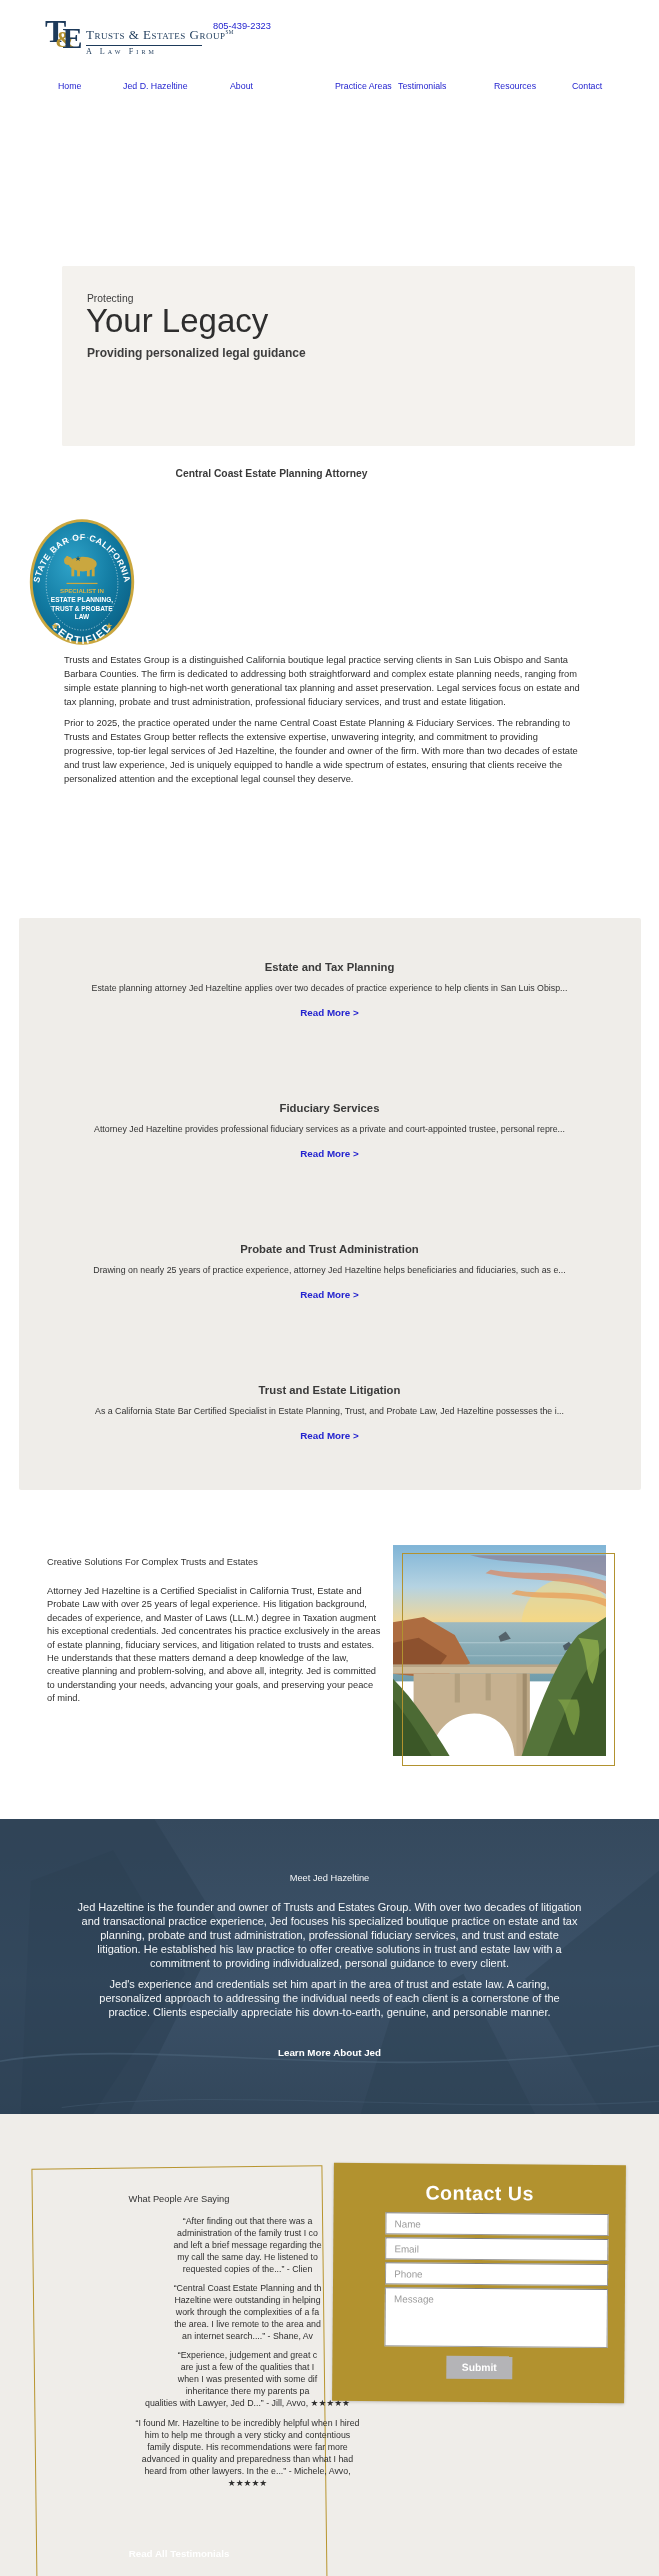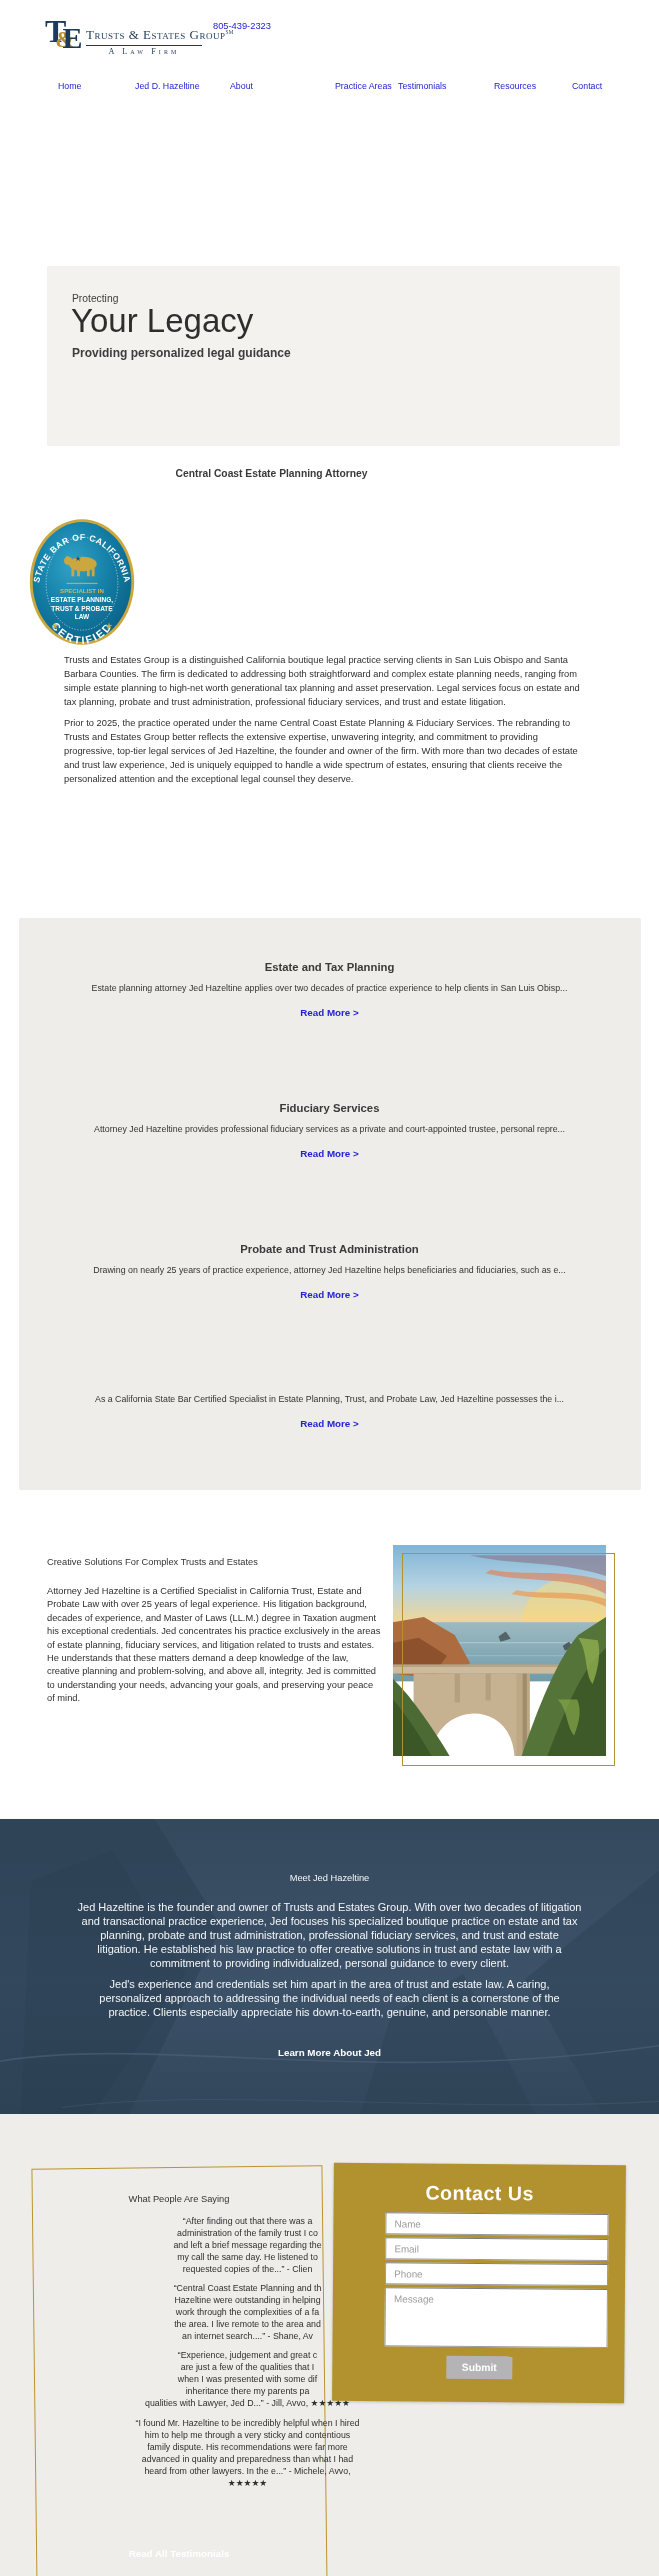--- a/index.html
+++ b/index.html
@@ -8,21 +8,21 @@
   .abs{position:absolute;}
   a,.link{color:#2323cf;text-decoration:none;cursor:pointer;}
   
   .monogram{font-family:"Liberation Serif", serif;color:#1d3a5a;}
   .mono-t{position:absolute;left:0;top:0;font-size:32px;font-weight:700;}
   .mono-e{position:absolute;left:17.5px;top:7.2px;font-size:30px;font-weight:700;}
   .mono-amp{position:absolute;left:10.3px;top:13.4px;font-size:23px;font-weight:700;color:#b2902f;}
   .brand-name{font-family:"Liberation Serif", serif;font-variant:small-caps;color:#1d3a5a;font-size:13px;letter-spacing:0.5px;white-space:nowrap;}
   .brand-sm{font-size:5.2px;vertical-align:super;}
   .brand-rule{height:1px;background:#1d3a5a;margin:1.5px 0 1px 0;}
-  .brand-tag{font-family:"Liberation Serif", serif;font-variant:small-caps;color:#1d3a5a;font-size:8.2px;letter-spacing:3.1px;text-align:center;}
+  .brand-tag{font-family:"Liberation Serif", serif;font-variant:small-caps;color:#1d3a5a;font-size:8.2px;letter-spacing:3.1px;text-align:left;}
   .nav-link{position:absolute;top:0;font-size:8.8px;color:#2323cf;white-space:nowrap;}
   
   .hero{background:#f4f2ee;border-radius:1.5px;}
   .eyebrow{font-size:10.3px;color:#3d3d3d;}
   .hero-title{font-size:33px;color:#2e2e2e;letter-spacing:0;}
   .hero-sub{font-size:12px;font-weight:700;color:#3d3d3d;}
   
   .intro-heading{font-size:10.3px;font-weight:700;color:#3a3a3a;text-align:center;}
   .body-par{font-size:9.3px;line-height:14px;color:#2f2f2f;}
   
@@ -68,30 +68,30 @@
     <div class="abs" style="left:86px;top:27px;width:116px;">
       <div class="brand-name"><span>Trusts &amp; Estates Group</span><span class="brand-sm">SM</span></div>
       <div class="brand-rule"></div>
       <div class="brand-tag">A Law Firm</div>
     </div>
 
     <a class="abs" style="left:213px;top:20.6px;font-size:9.3px;" href="#">805-439-2323</a>
 
     <div class="abs" style="left:0;top:81px;width:611px;height:12.4px;">
       <a class="nav-link" style="left:58px;" href="#">Home</a>
-      <a class="nav-link" style="left:135px;" href="#">Jed D. Hazeltine</a>
+      <a class="nav-link" style="left:123px;" href="#">Jed D. Hazeltine</a>
       <a class="nav-link" style="left:230px;" href="#">About</a>
       <a class="nav-link" style="left:291px;padding-left:44px;" href="#">Practice Areas</a>
       <a class="nav-link" style="left:398px;" href="#">Testimonials</a>
       <a class="nav-link" style="left:494px;" href="#">Resources</a>
       <a class="nav-link" style="left:572px;" href="#">Contact</a>
     </div>
   </div>
 
-  <div class="abs hero" style="left:47px;top:266px;width:573px;height:180px;">
+  <div class="abs hero" style="left:62px;top:266px;width:573px;height:180px;">
     <div class="abs eyebrow" style="left:25px;top:27px;">Protecting</div>
     <div class="abs hero-title" style="left:24px;top:36px;">Your Legacy</div>
     <div class="abs hero-sub" style="left:25px;top:80px;">Providing personalized legal guidance</div>
   </div>
 
   <div class="abs intro-heading" style="left:0;top:468px;width:543px;">Central Coast Estate Planning Attorney</div>
 
   <div class="abs" style="left:29px;top:517px;width:106px;height:130px;">
     <svg viewBox="0 0 260 312" width="106" height="130">
       <defs>
@@ -146,20 +146,21 @@
       <div class="card-title">Fiduciary Services</div>
       <div class="card-excerpt">Attorney Jed Hazeltine provides professional fiduciary services as a private and court-appointed trustee, personal repre...</div>
       <a class="card-link" href="#">Read More &gt;</a>
     </div>
     <div class="card" style="top:325px;">
       <div class="card-title">Probate and Trust Administration</div>
       <div class="card-excerpt">Drawing on nearly 25 years of practice experience, attorney Jed Hazeltine helps beneficiaries and fiduciaries, such as e...</div>
       <a class="card-link" href="#">Read More &gt;</a>
     </div>
     <div class="card" style="top:466px;">
+      <div class="card-title">Trust and Estate Litigation</div>
       <div class="card-excerpt">As a California State Bar Certified Specialist in Estate Planning, Trust, and Probate Law, Jed Hazeltine possesses the i...</div>
       <a class="card-link" href="#">Read More &gt;</a>
     </div>
   </div>
 
   <div class="abs small-heading" style="left:47px;top:1557px;">Creative Solutions For Complex Trusts and Estates</div>
   <div class="abs body-par" style="left:47px;top:1585px;width:334px;line-height:13.4px;">Attorney Jed Hazeltine is a Certified Specialist in California Trust, Estate and Probate Law with over 25 years of legal experience. His litigation background, decades of experience, and Master of Laws (LL.M.) degree in Taxation augment his exceptional credentials. Jed concentrates his practice exclusively in the areas of estate planning, fiduciary services, and litigation related to trusts and estates. He understands that these matters demand a deep knowledge of the law, creative planning and problem-solving, and above all, integrity. Jed is committed to understanding your needs, advancing your goals, and preserving your peace of mind.</div>
 
   <div class="abs" style="left:393px;top:1545px;width:213px;height:211px;overflow:hidden;">
     <svg viewBox="0 0 414 410" width="213" height="211">

